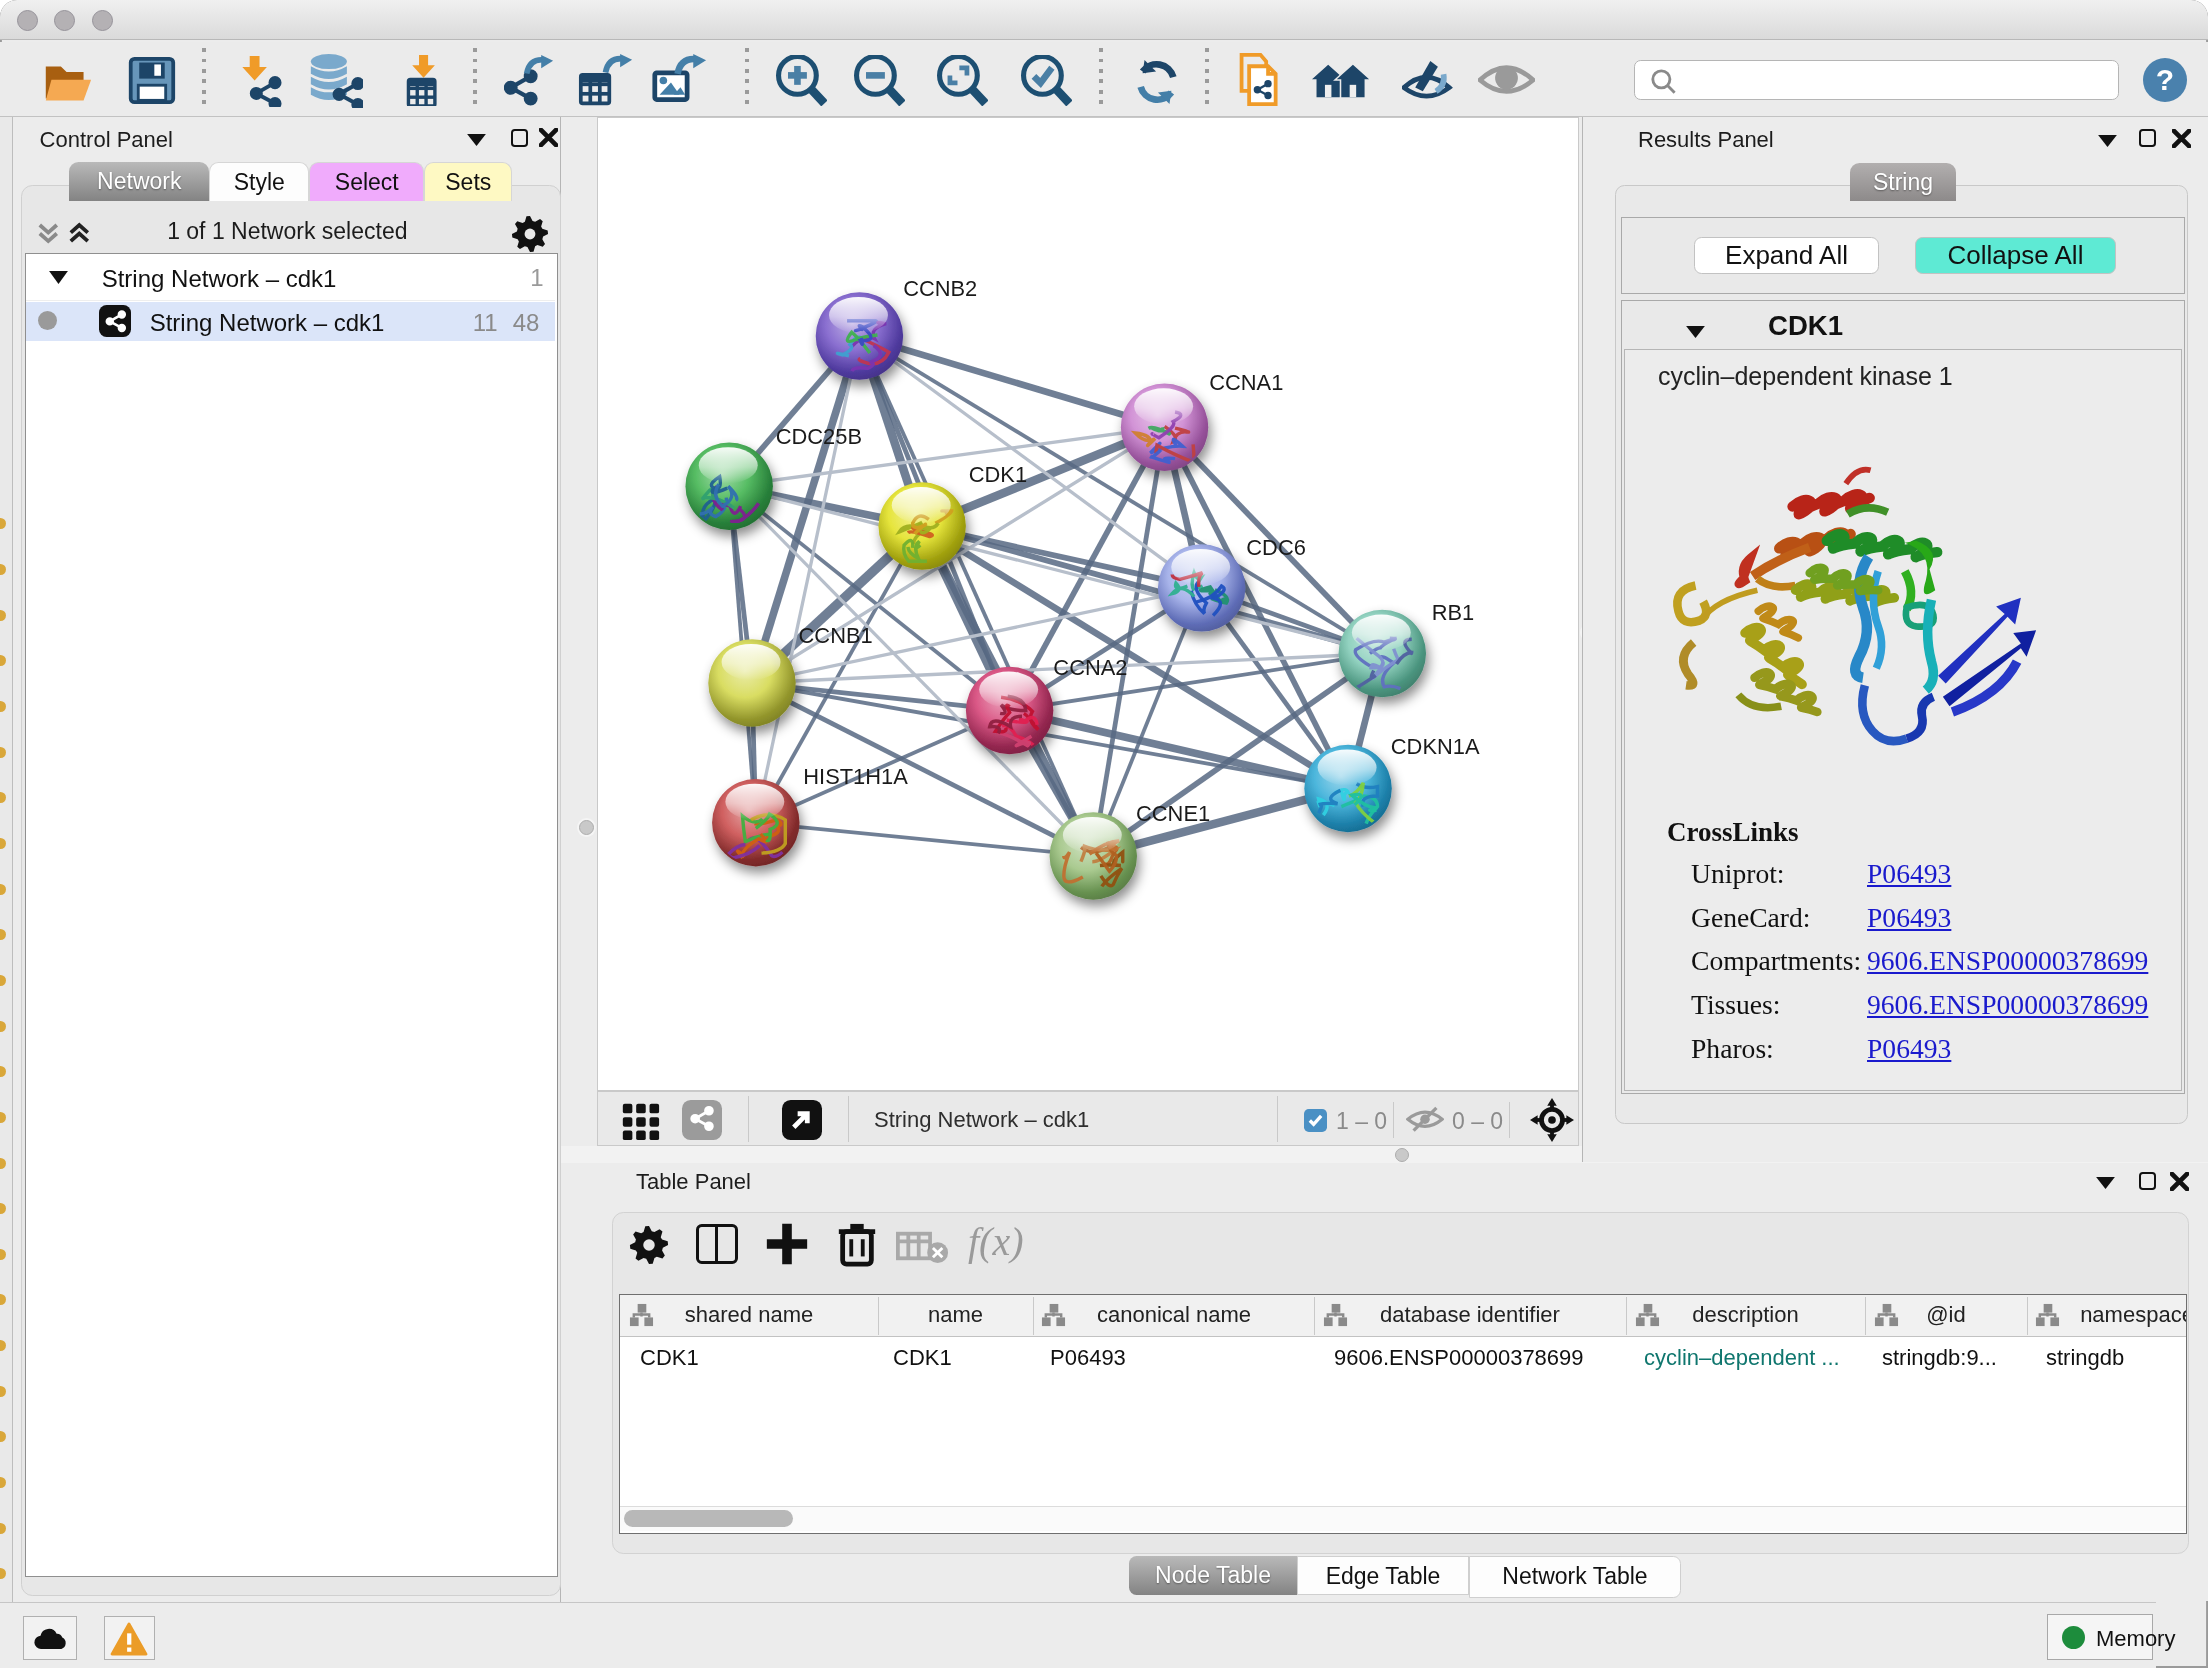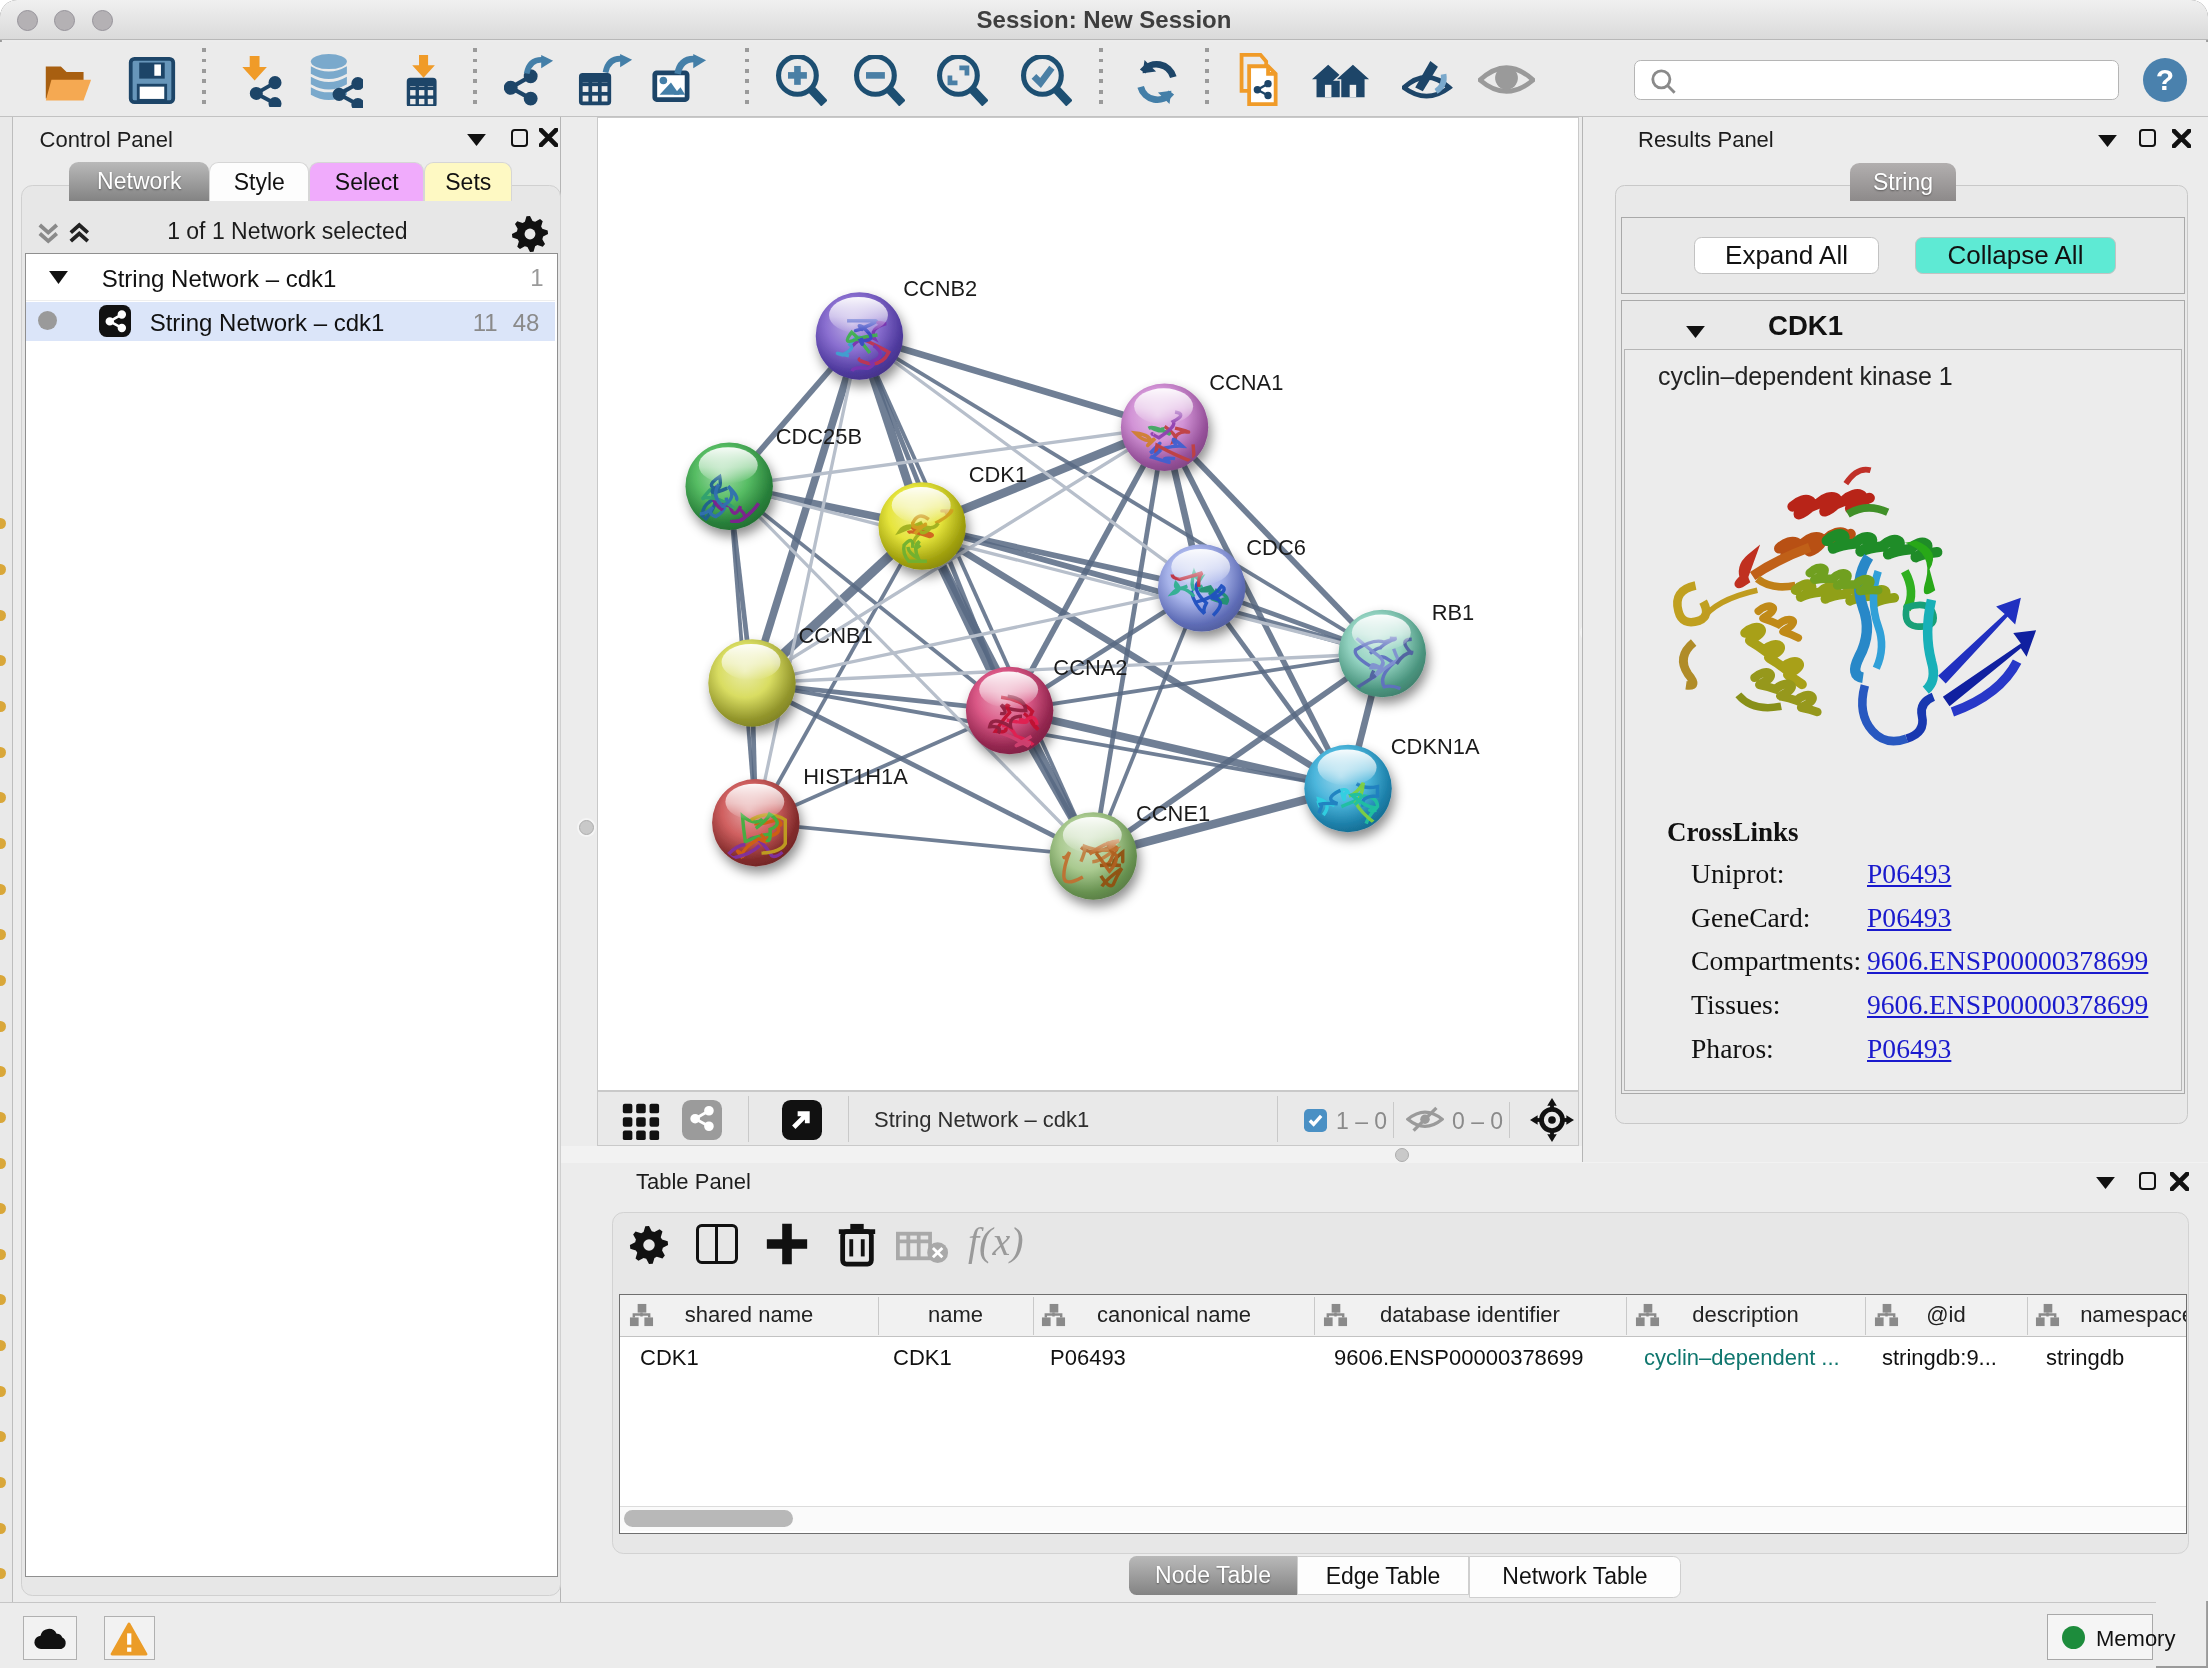--- a/index.html
+++ b/index.html
@@ -4,21 +4,20 @@
 html,body { width:2208px; height:1668px; font-family:"Liberation Sans",sans-serif; }
 #win { position:absolute; left:0; top:0; width:2208px; height:1668px; background:#ececec; overflow:hidden; box-shadow:inset 0 0 0 1.9px #9a9a9a; border-radius:17px 17px 0 0; }
 .abs { position:absolute; }
 .panelhead { font-size:22px; color:#1c1c1c;margin-left:12px; }
 </style></head><body>
 <div id="win">
     <div class="abs" style="left:0;top:0;width:2208px;height:40px;background:linear-gradient(#f0f0f0,#dadada);border-bottom:1.9px solid #b8b8b8;border-radius:17px 17px 0 0"></div>
     <div class="abs" style="left:17px;top:9.5px;width:21px;height:21px;border-radius:50%;background:#b4b1b4;border:1.9px solid #96939a"></div>
     <div class="abs" style="left:54px;top:9.5px;width:21px;height:21px;border-radius:50%;background:#b4b1b4;border:1.9px solid #96939a"></div>
     <div class="abs" style="left:92px;top:9.5px;width:21px;height:21px;border-radius:50%;background:#b4b1b4;border:1.9px solid #96939a"></div>
-    <div class="abs" style="left:0;top:5.7px;width:2208px;text-align:center;font-size:24px;font-weight:bold;color:#3e3e3e">Session: New Session</div>
     <div class="abs" style="left:0;top:42px;width:2208px;height:75px;background:#ebebeb;border-bottom:1.9px solid #c2c2c2"></div>
     <svg style="position:absolute;left:42px;top:57px" width="51" height="51" viewBox="0 0 54 54">
       <path d="M4 10 L20 10 L26 16 L44 16 L44 44 L4 44 Z" fill="#a85f10"></path>
       <path d="M10 24 L52 24 L44 46 L4 46 Z" fill="#f5a952"></path>
     </svg>
     <svg style="position:absolute;left:126px;top:55px" width="51" height="51" viewBox="0 0 54 54">
       <rect x="5" y="4" width="45" height="46" rx="4" fill="#6796ba"></rect>
       <rect x="5" y="4" width="45" height="46" rx="4" fill="none" stroke="#1d4568" stroke-width="4"></rect>
       <rect x="14" y="8" width="27" height="17" fill="#1d4568"></rect>
       <rect x="30" y="10" width="7" height="12" fill="#fff"></rect>

